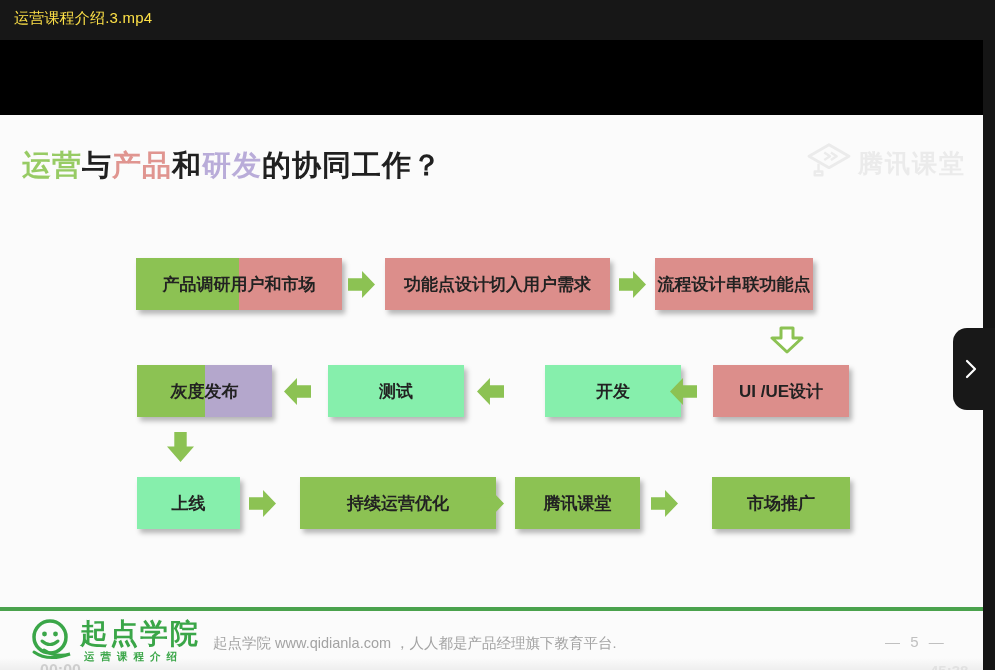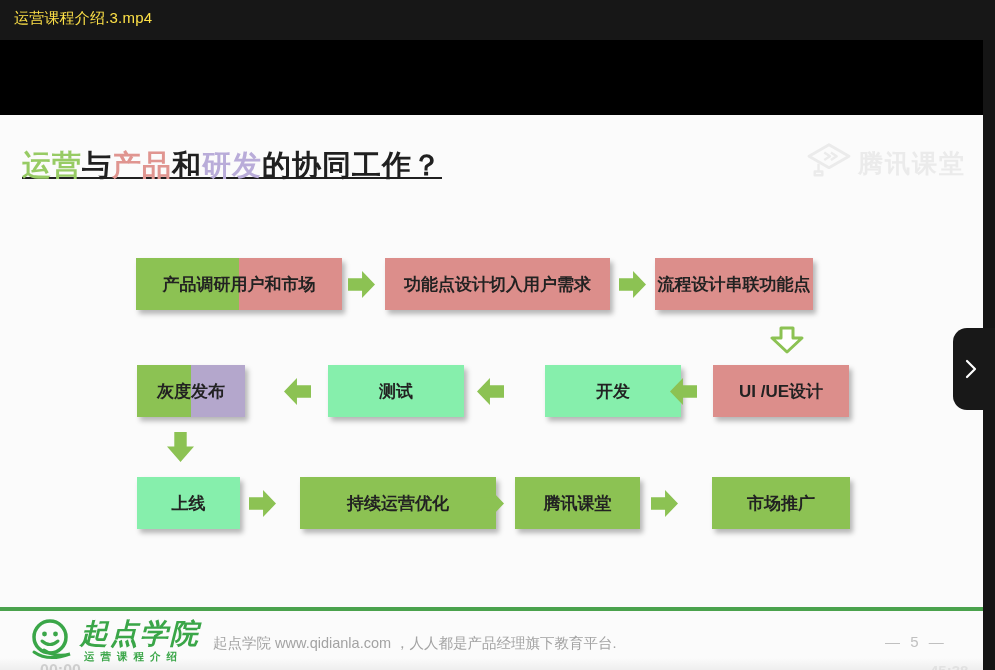--- a/index.html
+++ b/index.html
@@ -19,21 +19,21 @@
   .next-btn { position:absolute; left:953px; top:328px; width:42px; height:82px;
             background:#181818; border-radius:14px 0 0 14px; z-index:9;
             display:flex; align-items:center; justify-content:center; cursor:pointer; }
   .next-btn svg { margin-right:6px; }
 
   
   .slide { position:absolute; left:0; top:115px; width:983px; height:555px;
            background:#fbfbfb; overflow:hidden; }
 
   .slide-title { position:absolute; left:22px; top:31px; font-size:29px;
-           font-weight:800; letter-spacing:1px; color:#202020; white-space:nowrap;text-decoration:underline; }
+           font-weight:800; letter-spacing:1px; color:#202020; white-space:nowrap; }
   .seg-green  { color:#97CB64; }
   .seg-pink   { color:#E09590; }
   .seg-purple { color:#B9ACD9; }
   .seg-dark   { color:#202020; }
 
   .watermark { position:absolute; left:806px; top:26px; display:flex; align-items:center;
            gap:6px; color:#ebebeb; }
   .watermark-label { font-size:25px; font-weight:700; letter-spacing:2px; }
 
   
@@ -47,21 +47,21 @@
   .bg-split-green-purple { background:linear-gradient(90deg,#8CC253 0 50%,#B4A7CC 50% 100%); }
 
   .arrow { position:absolute; width:27px; height:27px; background:#8CC253; }
   .arrow-right { clip-path:polygon(0 27%,52% 27%,52% 0,100% 50%,52% 100%,52% 73%,0 73%); }
   .arrow-left  { clip-path:polygon(100% 27%,48% 27%,48% 0,0 50%,48% 100%,48% 73%,100% 73%); }
   .arrow-down  { clip-path:polygon(27% 0,73% 0,73% 48%,100% 48%,50% 100%,0 48%,27% 48%); height:30px; }
 
   
   .footer-rule { position:absolute; left:0; top:492px; width:983px; height:4px; background:#4AA24D; }
   .brand-name { position:absolute; left:80px; top:500px; font-size:28px; font-weight:800;
-           color:#3AA648; letter-spacing:2px;font-style:italic; }
+           color:#3AA648; letter-spacing:2px; }
   .brand-tagline { position:absolute; left:84px; top:535px; font-size:10.5px; font-weight:700;
            color:#3AA648; letter-spacing:6px; }
   .footer-caption { position:absolute; left:213px; top:519px; font-size:14.5px; color:#a3a3a3; }
   .page-indicator { position:absolute; left:885px; top:518px; font-size:15px; color:#c0c0c0;
            letter-spacing:3px; }
   .logo-icon { position:absolute; left:26px; top:501px; }
 
   
   .time-faint { position:absolute; font-weight:bold; pointer-events:none; }
   .time-current  { left:40px;  top:547px; font-size:16px; color:#c9c9c9; opacity:.75; }
@@ -104,21 +104,21 @@
     <div class="box bg-pink" style="left:385px; top:143px; width:225px;">功能点设计切入用户需求</div>
     <div class="arrow arrow-right" style="left:619px; top:156px;"></div>
     <div class="box bg-pink" style="left:655px; top:143px; width:158px;">流程设计串联功能点</div>
 
     <div style="position:absolute; left:770px; top:211px;">
       <svg width="34" height="28" viewBox="0 0 34 28">
         <path d="M11 2 H23 V12 H32 L17 26 L2 12 H11 Z" fill="#fff" stroke="#8CC253" stroke-width="3" stroke-linejoin="round"></path>
       </svg>
     </div>
 
-    <div class="box bg-split-green-purple" style="left:137px; top:250px; width:108px;">灰度发布</div>
+    <div class="box bg-split-green-purple" style="left:137px; top:250px; width:135px;">灰度发布</div>
     <div class="arrow arrow-left" style="left:284px; top:263px;"></div>
     <div class="box bg-purple" style="left:328px; top:250px; width:136px;">测试</div>
     <div class="arrow arrow-left" style="left:477px; top:263px;"></div>
     <div class="box bg-purple" style="left:518px; top:250px; width:136px;margin-left:27px;">开发</div>
     <div class="arrow arrow-left" style="left:670px; top:263px;"></div>
     <div class="box bg-pink" style="left:713px; top:250px; width:136px;">UI /UE设计</div>
 
     <div class="arrow arrow-down" style="left:167px; top:317px;"></div>
 
     <div class="box bg-purple" style="left:137px; top:362px; width:103px;">上线</div>

